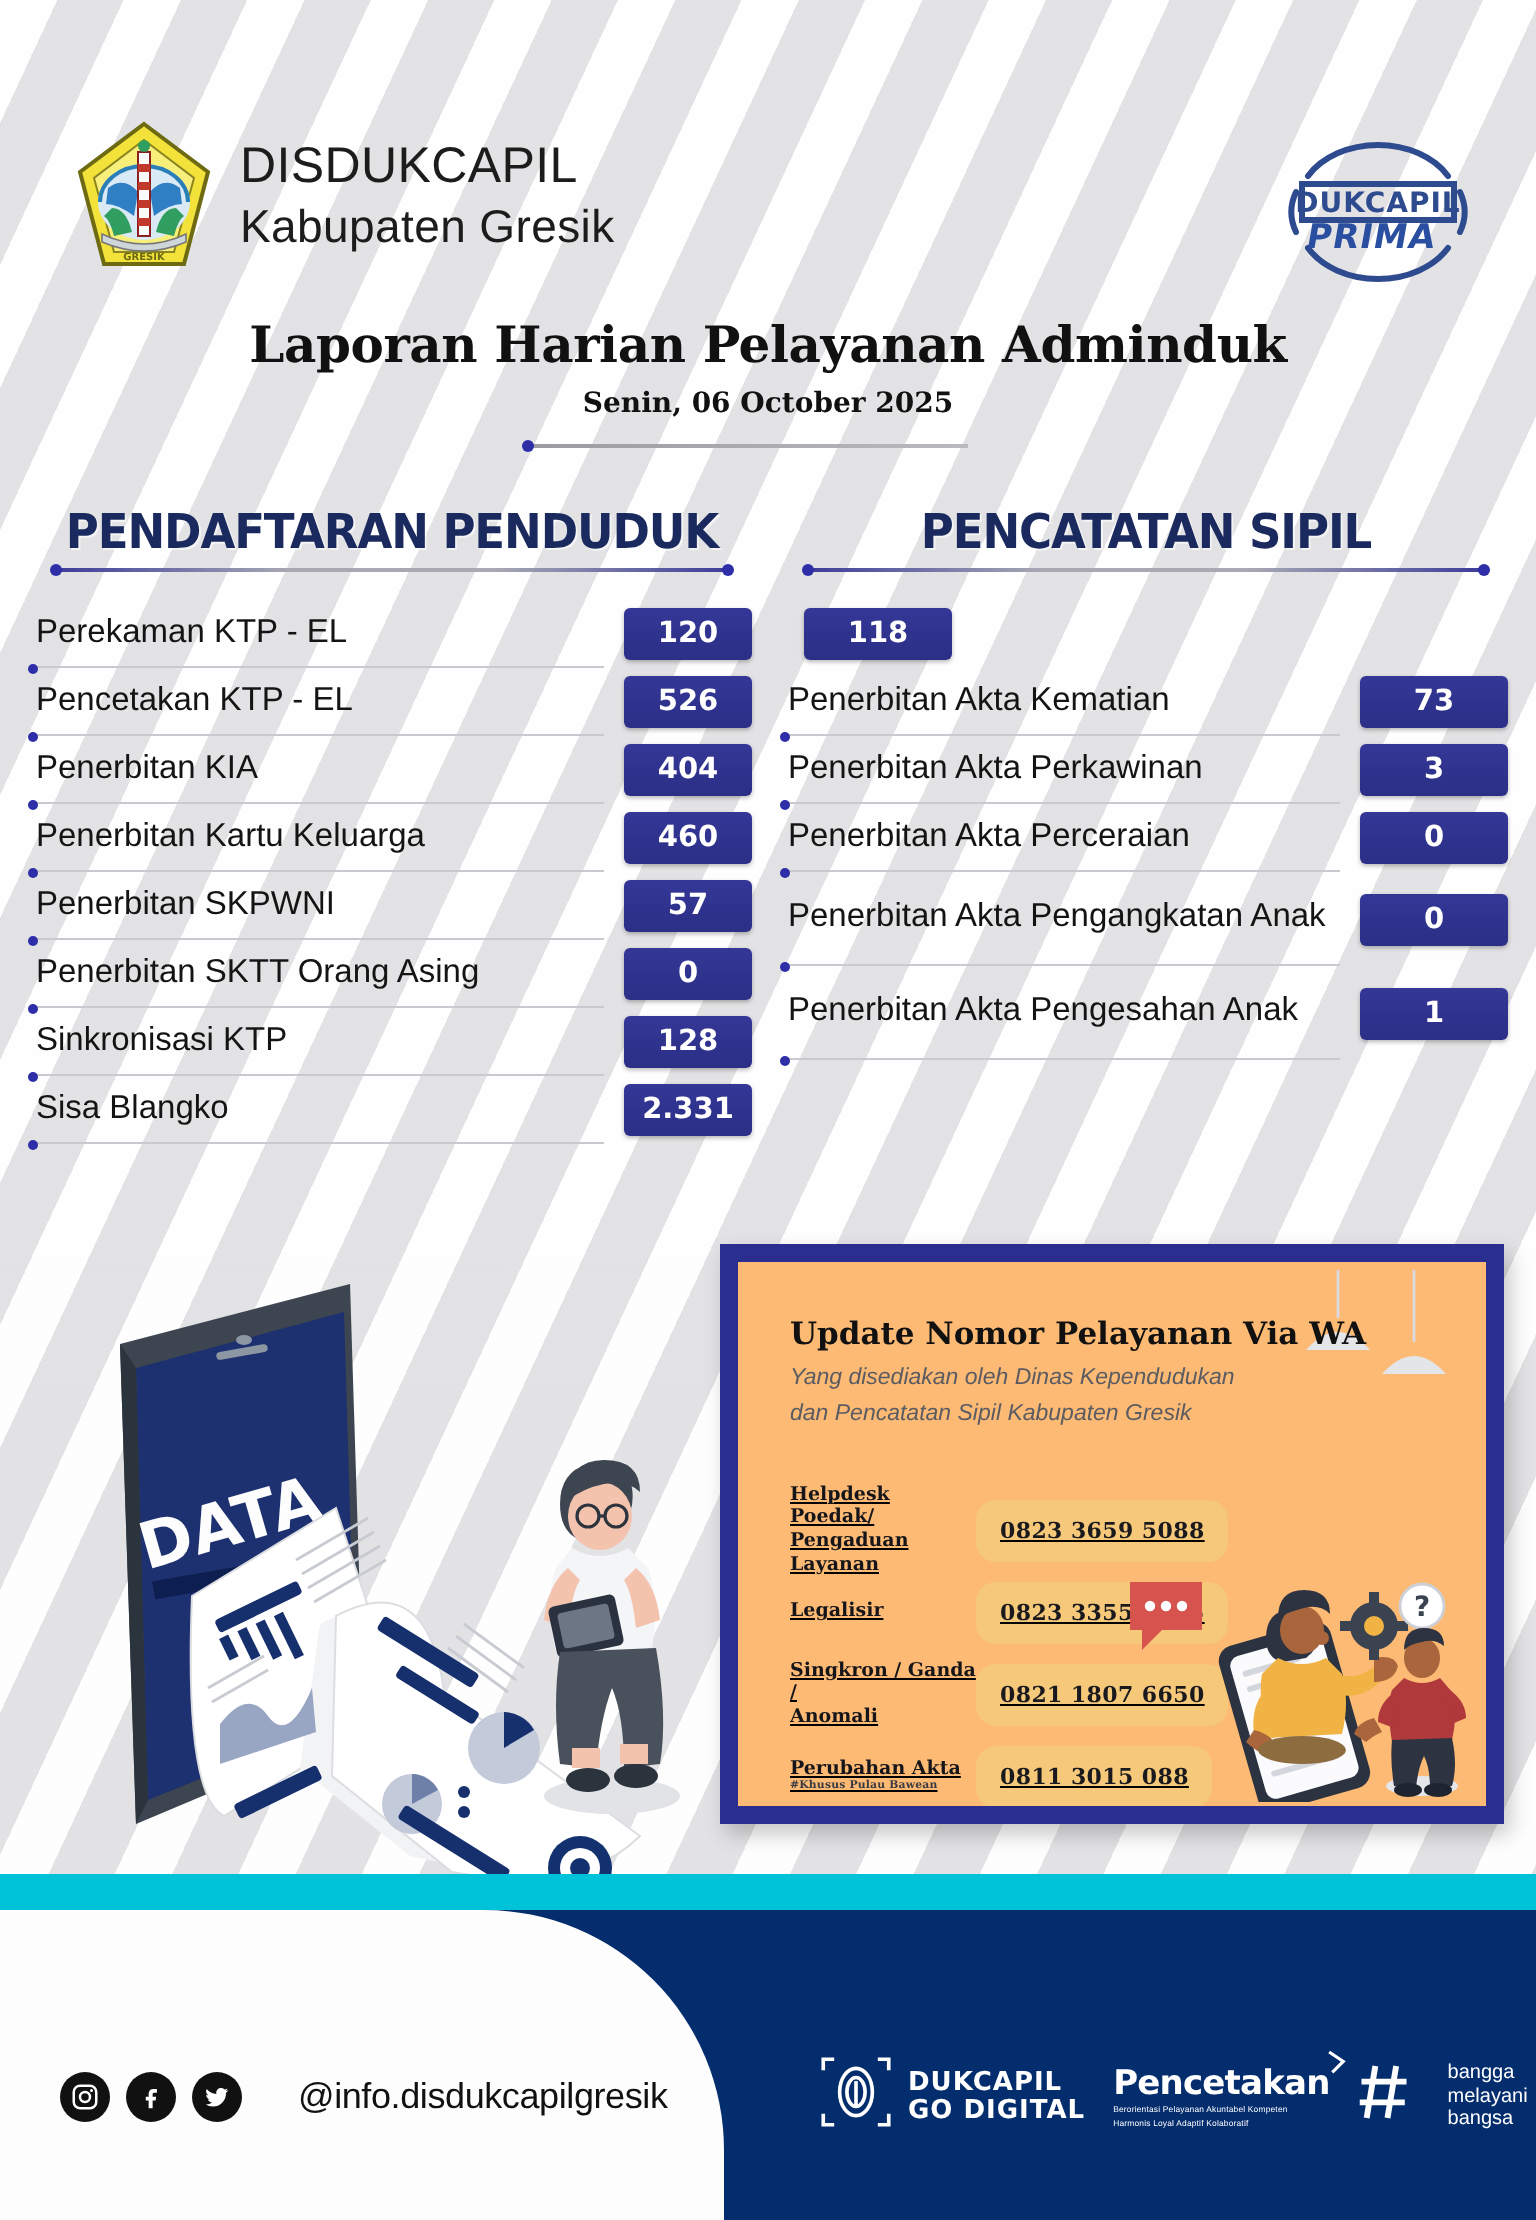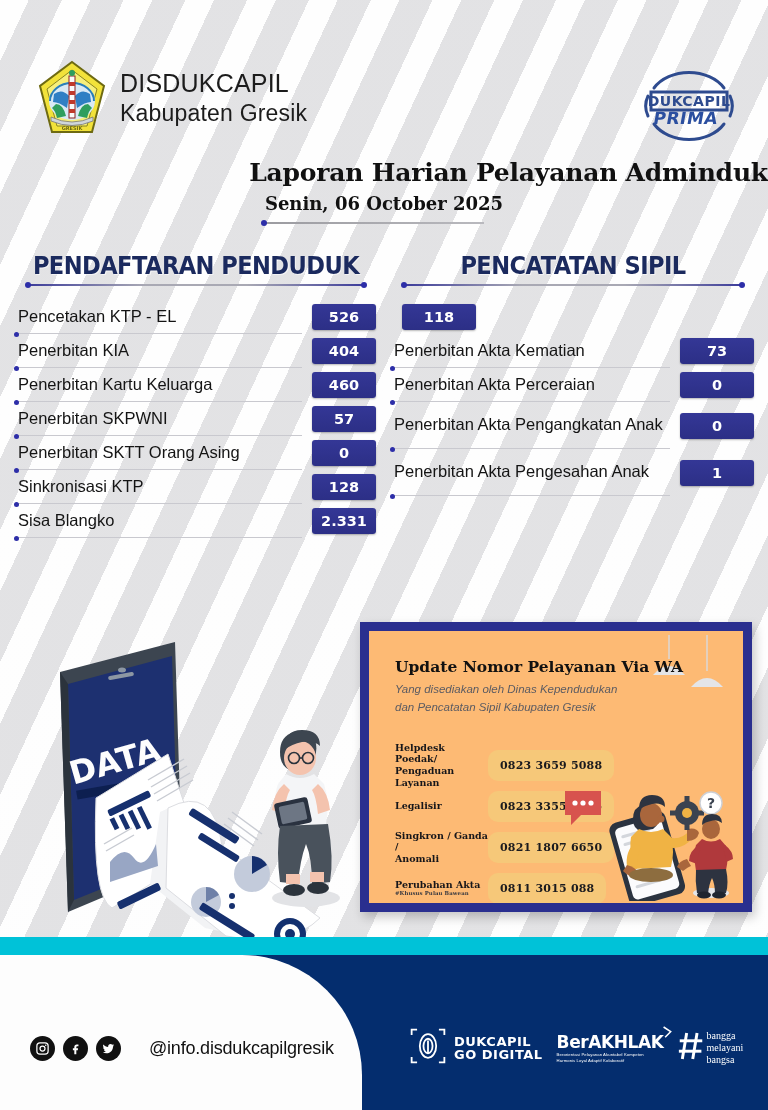--- a/index.html
+++ b/index.html
@@ -52,32 +52,32 @@
     color: #1c1c1c; letter-spacing: .2px;
   }
   #prima-logo {
     position: absolute; right: 24px; top: 8px;
     width: 110px; height: 80px;
   }
 
   
   #report-title {
     position: absolute; top: 158px; left: 0; width: 768px;
-    text-align: right;
+    text-align: center;
     font-family: "DejaVu Serif", serif;
     font-size: 25px; font-weight: 700; color: #111;
     letter-spacing: -0.2px;
   }
   #report-date-wrap {
     position: absolute; top: 193px; left: 0; width: 768px;
     text-align: center;
   }
   #report-date {
     font-family: "DejaVu Serif", serif;
-    font-size: 18px; font-weight: 700; color: #111;
+    font-size: 14px; font-weight: 700; color: #111;
   }
   #date-rule {
     position: absolute; top: 222px; left: 264px;
     width: 220px; height: 2px;
     background: linear-gradient(90deg, #9b9ba0, #b9b9be);
   }
   #date-rule::before {
     content: ""; position: absolute; left: -3px; top: -2px;
     width: 6px; height: 6px; border-radius: 50%; background: #2d2ea8;
   }
@@ -172,21 +172,21 @@
     font-family: "DejaVu Serif", serif;
     font-weight: 700; font-size: 15.5px; color: #111;
   }
   #wa-sub {
     position: absolute; left: 26px; top: 50px;
     font-size: 11.5px; color: #5b5b62; line-height: 1.55; font-style: italic;
   }
   .wa-rows { position: absolute; left: 26px; top: 118px; width: 250px; }
   .wa-row {
     display: flex; align-items: center;
-    height: 32px; margin-bottom: 9px;
+    height: 32px; margin-bottom: 9px; text-decoration: underline;
   }
   .wa-key {
     width: 93px; min-width: 93px;
     font-family: "DejaVu Serif", serif;
     font-weight: 700; font-size: 9.5px; color: #16161a;
     line-height: 1.22;
   }
   .wa-key .note {
     display: block; font-size: 5.4px; font-weight: 700;
     color: #3a3a40; letter-spacing: .1px;
@@ -244,21 +244,21 @@
     letter-spacing: .5px; margin-left: 6px;
   }
   #bl-akhlak-main {
     font-family: "DejaVu Sans", sans-serif;
     font-weight: 700; font-size: 17px; letter-spacing: -.4px;
   }
   #bl-akhlak-sub {
     font-size: 4.2px; line-height: 1.5; letter-spacing: .1px; max-width: 96px;
   }
   #bl-bangga-txt {
-    font-size: 10px; line-height: 1.18; margin-left: 3px; font-family: Liberation Serif, serif;
+    font-size: 10px; line-height: 1.18; margin-left: 19px;
   }
 </style>
 </head>
 <body>
 
 <div id="page">
 
   <div id="header">
 
     <div id="crest">
@@ -305,20 +305,24 @@
     <span id="report-date">Senin, 06 October 2025</span>
   </div>
   <div id="date-rule"></div>
 
   <div class="col" id="col-left">
     <div class="col-head">PENDAFTARAN PENDUDUK</div>
     <div class="col-rule"></div>
     <div class="rows">
 
       <div class="stat-row">
+        <div class="stat-label">Perekaman KTP - EL</div>
+        <div class="stat-badge">120</div>
+      </div>
+      <div class="stat-row">
         <div class="stat-label">Pencetakan KTP - EL</div>
         <div class="stat-badge">526</div>
       </div>
       <div class="stat-row">
         <div class="stat-label">Penerbitan KIA</div>
         <div class="stat-badge">404</div>
       </div>
       <div class="stat-row">
         <div class="stat-label">Penerbitan Kartu Keluarga</div>
         <div class="stat-badge">460</div>
@@ -347,20 +351,24 @@
     <div class="col-head">PENCATATAN SIPIL</div>
     <div class="col-rule"></div>
     <div class="rows">
 
       <div class="stat-row">
         <div class="stat-badge">118</div>
       </div>
       <div class="stat-row">
         <div class="stat-label">Penerbitan Akta Kematian</div>
         <div class="stat-badge">73</div>
+      </div>
+      <div class="stat-row">
+        <div class="stat-label">Penerbitan Akta Perkawinan</div>
+        <div class="stat-badge">3</div>
       </div>
       <div class="stat-row">
         <div class="stat-label">Penerbitan Akta Perceraian</div>
         <div class="stat-badge">0</div>
       </div>
       <div class="stat-row tall">
         <div class="stat-label">Penerbitan Akta Pengangkatan Anak</div>
         <div class="stat-badge">0</div>
       </div>
       <div class="stat-row tall">
@@ -608,21 +616,21 @@
         </svg>
       </span>
       <span id="bl-dukcapil-txt">
         <span>DUKCAPIL</span><br>
         <span>GO DIGITAL</span>
       </span>
     </div>
 
     <div class="bl" style="flex-direction:column;align-items:flex-start;">
       <span style="position:relative;">
-        <span id="bl-akhlak-main">BerAKHLAK</span>
+        <span id="bl-akhlak-main">Pencetakan</span>
         <span style="position:absolute;right:-9px;top:-7px;">
           <svg viewBox="0 0 14 16" width="11" height="13" fill="none" stroke="#fff" stroke-width="2">
             <path d="M2 1 L11 7 L4 14"></path>
           </svg>
         </span>
       </span>
       <span id="bl-akhlak-sub">
         <span>Berorientasi Pelayanan Akuntabel Kompeten</span><br>
         <span>Harmonis Loyal Adaptif Kolaboratif</span>
       </span>

